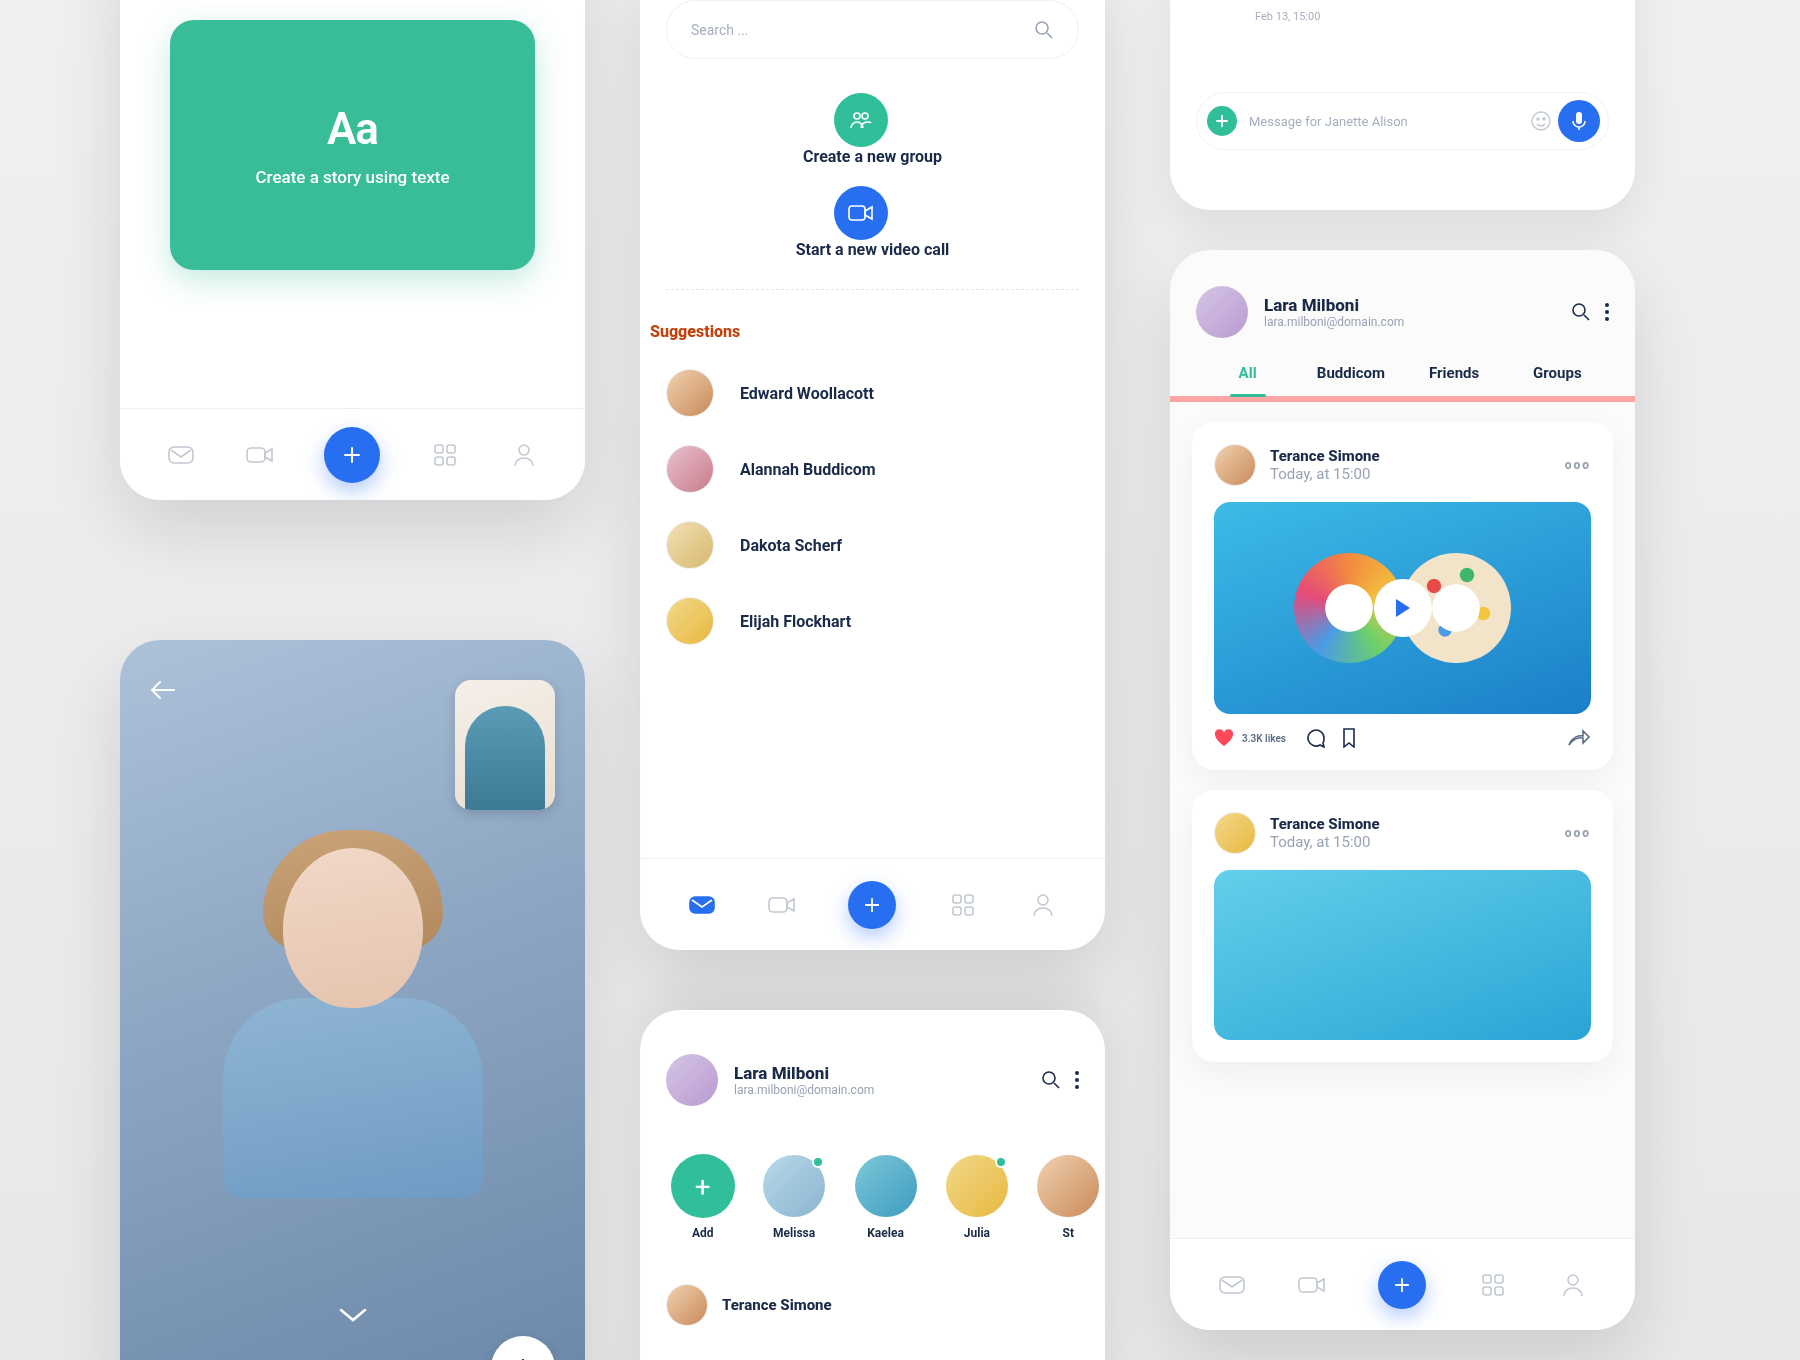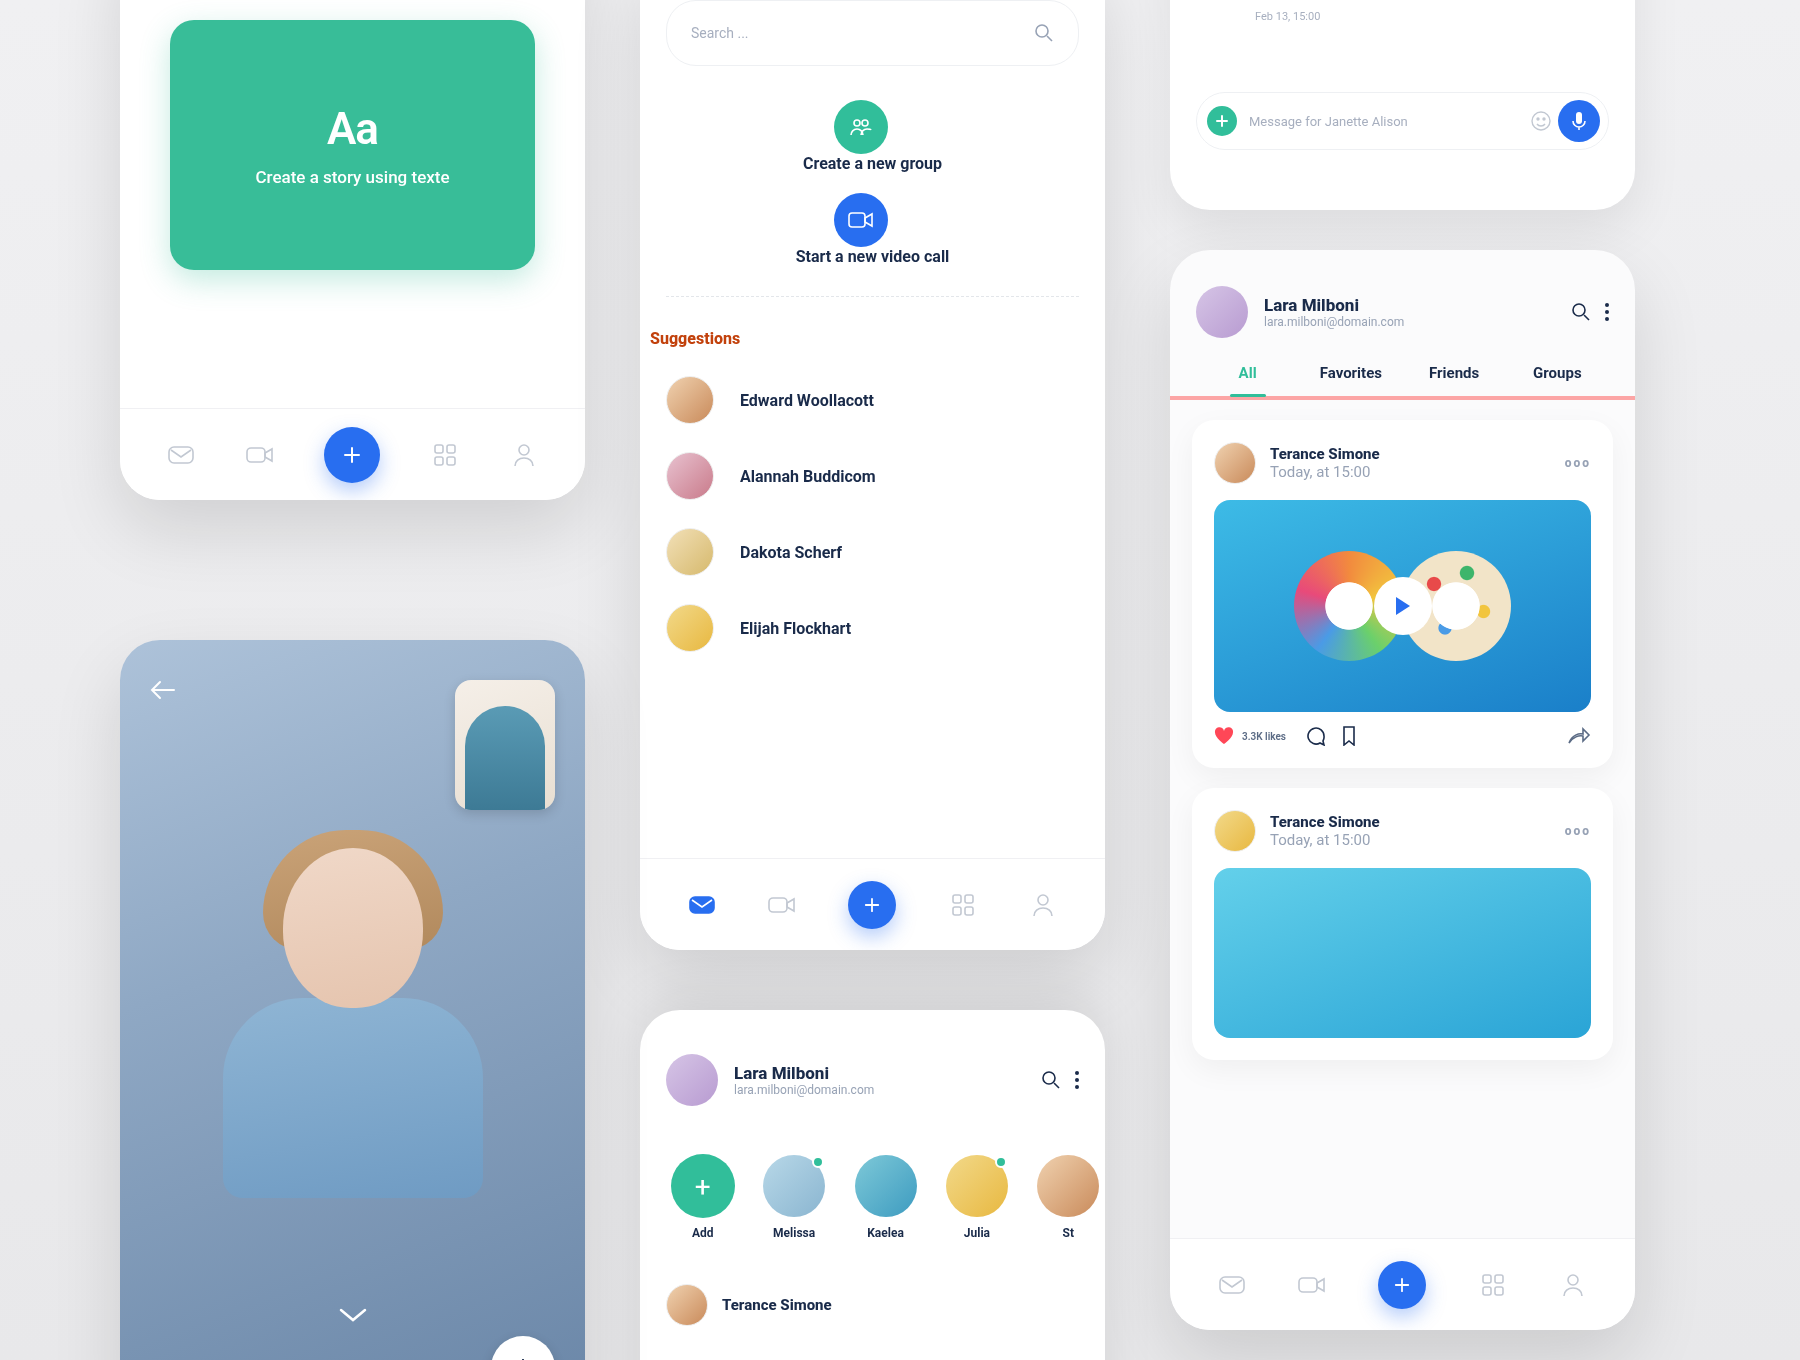--- a/index.html
+++ b/index.html
@@ -28,21 +28,21 @@
     border-top: 1px solid #f0f0f3;
   }
   .nav-icon { width: 28px; height: 28px; display:flex; align-items:center; justify-content:center; }
   .nav-fab { width: 56px; height: 56px; border-radius: 50%; background:#286ef0; display:flex;align-items:center;justify-content:center; box-shadow:0 8px 20px rgba(40,110,240,0.35);}
   .nav-fab.small { width: 48px; height: 48px; }
   svg { display: block; }
 
   
   .screen2 { left: 640px; top: -50px; width: 465px; height: 1000px; }
   .search-bar {
-    margin: 50px 26px 24px; height: 66px; border-radius: 30px; background:#fff;
+    margin: 50px 26px 24px; height: 59px; border-radius: 30px; background:#fff;
     border:1px solid #eef0f3; display:flex; align-items:center; padding:0 24px; color:#a7afbf;
   }
   .search-bar span { flex:1; font-size:14px; }
   .action-row { display:flex; align-items:center; padding: 10px 26px; flex-direction: column; }
   .action-circle { width:54px; height:54px; border-radius:50%; display:flex;align-items:center;justify-content:center; margin-right:24px;}
   .action-circle.green{ background:#31be9a; }
   .action-circle.blue{ background:#286ef0; }
   .action-row .label{ font-size:16px; font-weight:700; color:#1a2b4a; }
   .dashed { border-top:1px dashed #e3e6ea; margin: 20px 26px 10px;}
   .section-title{ padding: 22px 10px 14px; font-size:16px; font-weight:800; color:#c2410c; }
@@ -91,21 +91,21 @@
   .screen5{ left:1170px; top:-120px; width:465px; height:330px; border-radius: 0 0 40px 40px; background:#fff; box-shadow:0 20px 50px rgba(0,0,0,0.08);}
   .msg-time{ position:absolute; top:130px; left:85px; font-size:11px; color:#a7afbf;}
   .msg-bar{ position:absolute; bottom:60px; left:26px; right:26px; height:58px; border-radius:30px; background:#fff; border:1px solid #eef0f3; display:flex; align-items:center; padding:0 8px 0 10px;}
   .msg-bar .add-dot{width:30px;height:30px;border-radius:50%;background:#31be9a;display:flex;align-items:center;justify-content:center;margin-right:12px;}
   .msg-bar .ph{flex:1;font-size:13px;color:#a7afbf;}
   .emoji{margin-right:6px;color:#c2c8d2;}
   .mic{width:42px;height:42px;border-radius:50%;background:#286ef0;display:flex;align-items:center;justify-content:center;}
 
   
   .screen6{ left:1170px; top:250px; width:465px; height:1080px; background:#fbfbfc;}
-  .tabs{ display:flex; padding:0 26px; border-bottom:4px solid #fca5a5;}
+  .tabs{ display:flex; padding:0 26px; border-bottom:6px solid #fca5a5;}
   .tab{ flex:1; text-align:center; padding:16px 0 14px; font-size:15px; font-weight:700; color:#1a2b4a;}
   .tab.active{ color:#31be9a; position:relative;}
   .tab.active::after{content:"";position:absolute;bottom:-1px;left:50%;transform:translateX(-50%);width:36px;height:3px;background:#31be9a;border-radius:3px;}
   .post-card{ margin:20px 22px; background:#fff; border-radius:22px; padding:22px; box-shadow:0 10px 30px rgba(0,0,0,0.05);}
   .post-head{display:flex;align-items:center;}
   .post-head .avatar{width:42px;height:42px;margin-right:14px;}
   .post-head .pname{font-size:15px;font-weight:800;}
   .post-head .ptime{font-size:15px;color:#97a2b5;}
   .post-more{margin-left:auto;color:#97a2b5;letter-spacing:2px;font-weight:800;font-size:12px;}
   .post-media{margin-top:16px;height:212px;border-radius:16px;background:linear-gradient(160deg,#3dbbe6 0%, #1a7fc9 100%);display:flex;align-items:center;justify-content:center;position:relative;overflow:hidden;}
@@ -369,21 +369,21 @@
         </svg>
       <svg width="4" height="18" viewBox="0 0 4 18" fill="#1a2b4a">
           <circle cx="2" cy="2" r="2"></circle>
           <circle cx="2" cy="9" r="2"></circle>
           <circle cx="2" cy="16" r="2"></circle>
         </svg>
     </div>
   </div>
   <div class="tabs">
     <div class="tab active">All</div>
-    <div class="tab">Favorites</div>
+    <div class="tab">Buddicom</div>
     <div class="tab">Friends</div>
     <div class="tab">Groups</div>
   </div>
 
   <div class="post-card">
     <div class="post-head">
       <div class="avatar c1"></div>
       <div>
         <div class="pname">Terance Simone</div>
         <div class="ptime">Today, at 15:00</div>

